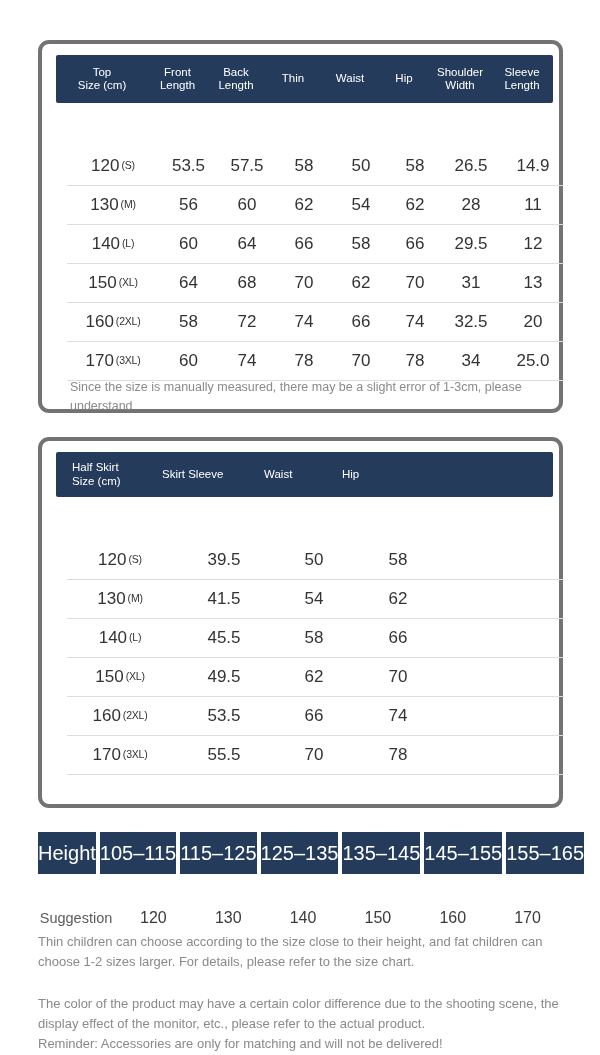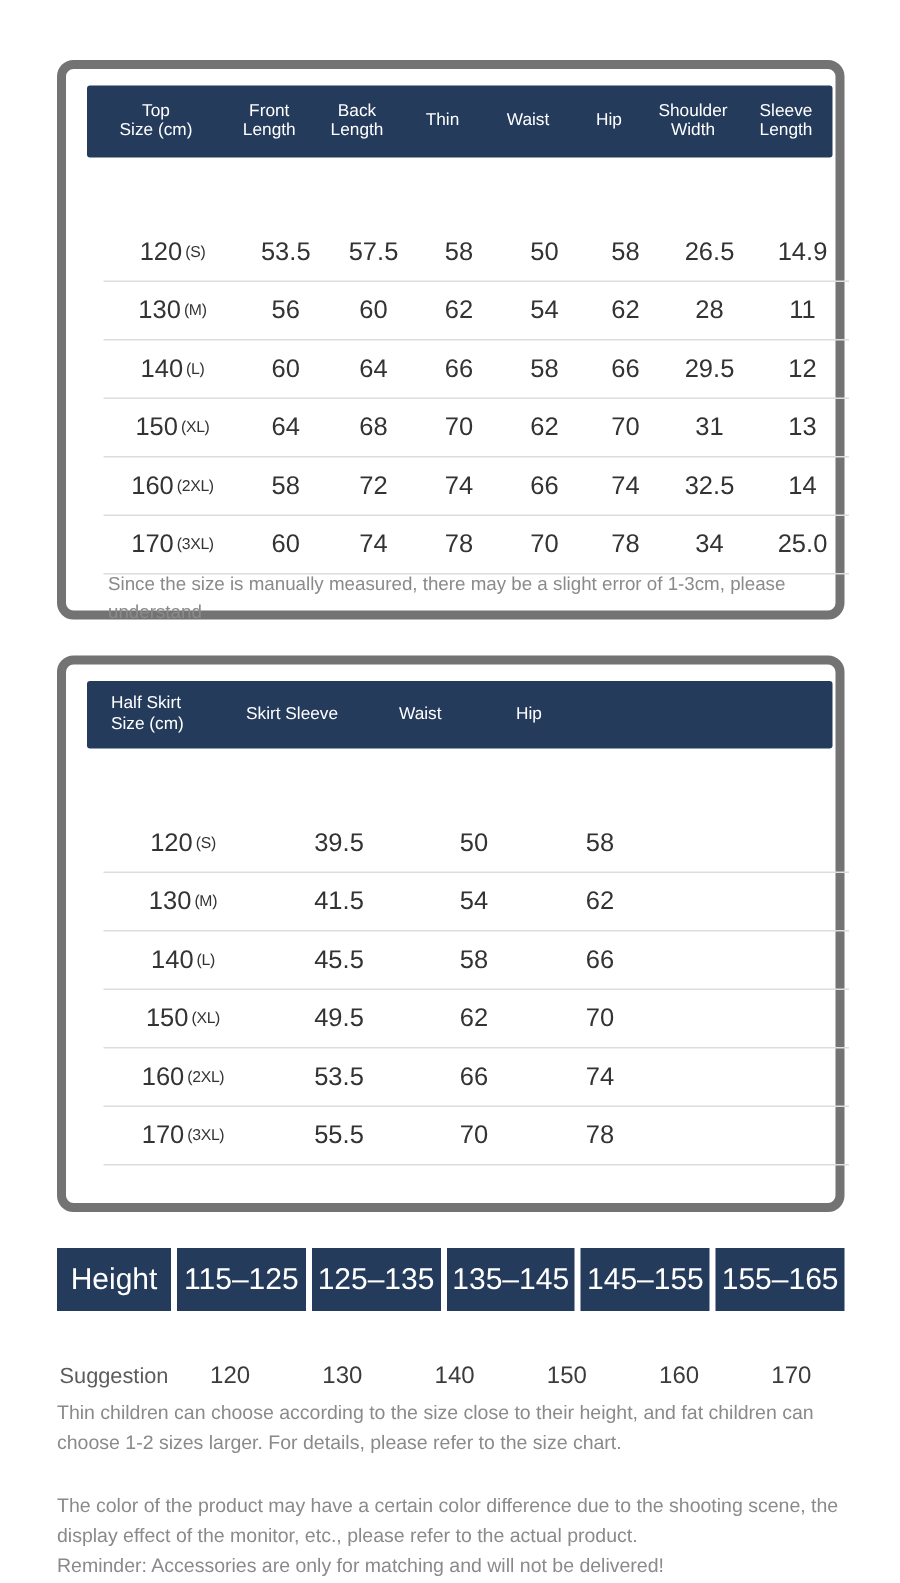--- a/index.html
+++ b/index.html
@@ -18,21 +18,21 @@
     width: 600px;
     height: 1055px;
   }
 
   
   .card {
     position: absolute;
     left: 38px;
     width: 525px;
     background: #ffffff;
-    border: 6px solid #737373;
+    border: 4px solid #737373;
     border-radius: 11px;
   }
   #card-top    { top: 40px;  height: 373px; }
   #card-skirt  { top: 437px; height: 371px; }
 
   
   .hdr {
     position: absolute;
     left: 14px;
     top: 11px;
@@ -244,21 +244,21 @@
           <div class="cell">13</div>
         </div>
         <div class="row">
           <div class="cell size-cell"><span>160</span><span class="sfx">(2XL)</span></div>
           <div class="cell">58</div>
           <div class="cell">72</div>
           <div class="cell">74</div>
           <div class="cell">66</div>
           <div class="cell">74</div>
           <div class="cell">32.5</div>
-          <div class="cell">14</div>
+          <div class="cell">20</div>
         </div>
         <div class="row">
           <div class="cell size-cell"><span>170</span><span class="sfx">(3XL)</span></div>
           <div class="cell">60</div>
           <div class="cell">74</div>
           <div class="cell">78</div>
           <div class="cell">70</div>
           <div class="cell">78</div>
           <div class="cell">34</div>
           <div class="cell">25.0</div>
@@ -314,20 +314,21 @@
           <div class="cell">70</div>
           <div class="cell">78</div>
         </div>
       </div>
 
   </div>
 
   <div id="height-table">
     <div class="h-head" id="height-head">
       <div class="hbox">Height</div>
+    <div class="hbox">105–115</div>
         <div class="hbox">115–125</div>
         <div class="hbox">125–135</div>
         <div class="hbox">135–145</div>
         <div class="hbox">145–155</div>
         <div class="hbox">155–165</div>
       </div>
     <div class="h-body" id="height-body">
       <div class="bbox">Suggestion</div>
     <div class="bbox">120</div>
         <div class="bbox">130</div>

